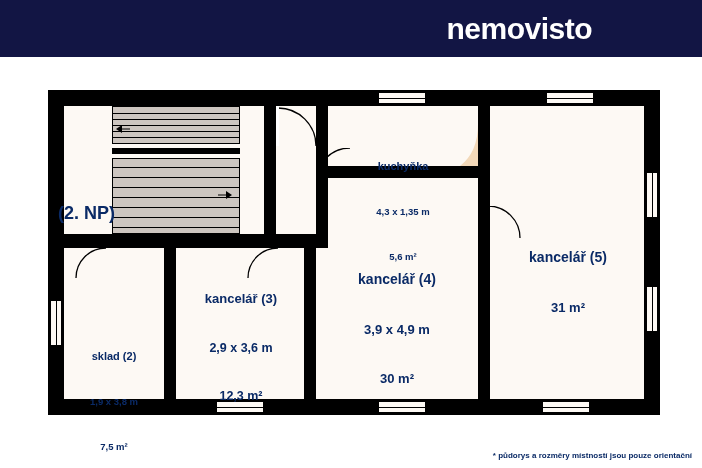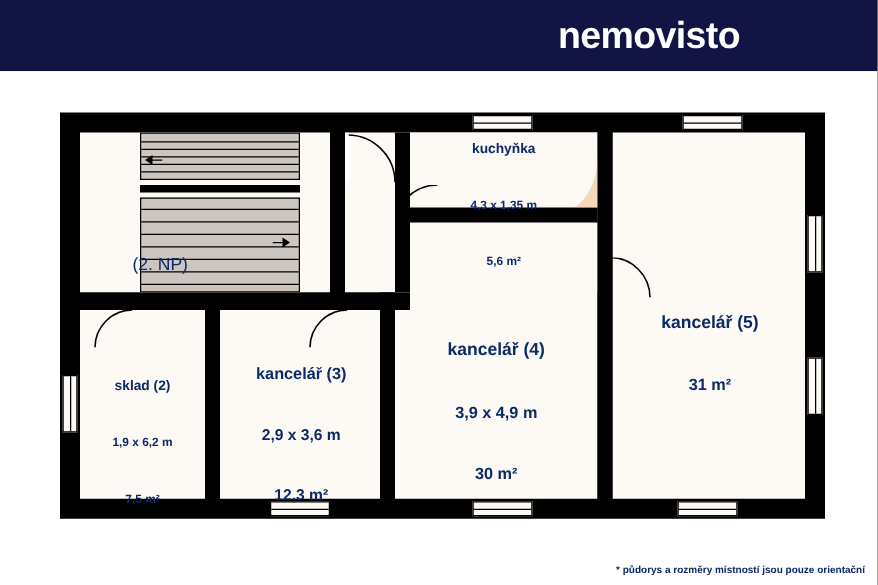--- a/index.html
+++ b/index.html
@@ -33,24 +33,24 @@
   .stepbox{position:absolute;left:0;top:0;right:0;bottom:0;}
   .step{position:absolute;left:0;right:0;height:1px;background:#000;}
   .label{
     position:absolute;text-align:center;color:#0a2a66;
     font-weight:700;line-height:1.35;
   }
   .label .dim, .label .area{font-size:11px;margin-top:32px;}
   .label .nm{font-size:12px;}
   .label.big .nm{font-size:14px;}
   .label.big .dim,.label.big .area{font-size:13px;}
-  .label.small .nm{font-size:11px;}
+  .label.small .nm{font-size:11px;margin-top:47px;}
   .label.small .dim,.label.small .area{font-size:9.5px;}
   .np{
-    position:absolute;color:#0a2a66;font-weight:400;font-size:14px;margin-left:48px;
+    position:absolute;color:#0a2a66;font-weight:700;font-size:18px;
   }
   .footnote{
     position:absolute;right:10px;bottom:8px;color:#0a2a66;
     font-size:8px;font-weight:700;
   }
   .door{position:absolute;}
   .door svg{display:block;}
   .win{position:absolute;background:#fdf9f4;border:1px solid #000;box-sizing:border-box;}
   .win .ln{position:absolute;background:#000;}
 </style>
@@ -205,20 +205,20 @@
     </div>
 
     <div class="label" style="left:126px;top:200px;width:134px;">
       <div class="nm" style="font-size:13px;">kancelář (3)</div>
       <div class="dim" style="font-size:12.5px;">2,9 x 3,6 m</div>
       <div class="area" style="font-size:12.5px;">12,3 m²</div>
     </div>
 
     <div class="label small" style="left:16px;top:212px;width:100px;">
       <div class="nm">sklad (2)</div>
-      <div class="dim">1,9 x 6,2 m</div>
+      <div class="dim">1,9 x 3,8 m</div>
       <div class="area">7,5 m²</div>
     </div>
 
   </div>
 
   <div class="footnote">* půdorys a rozměry místností jsou pouze orientační</div>
 </div>
 
 </body></html>

